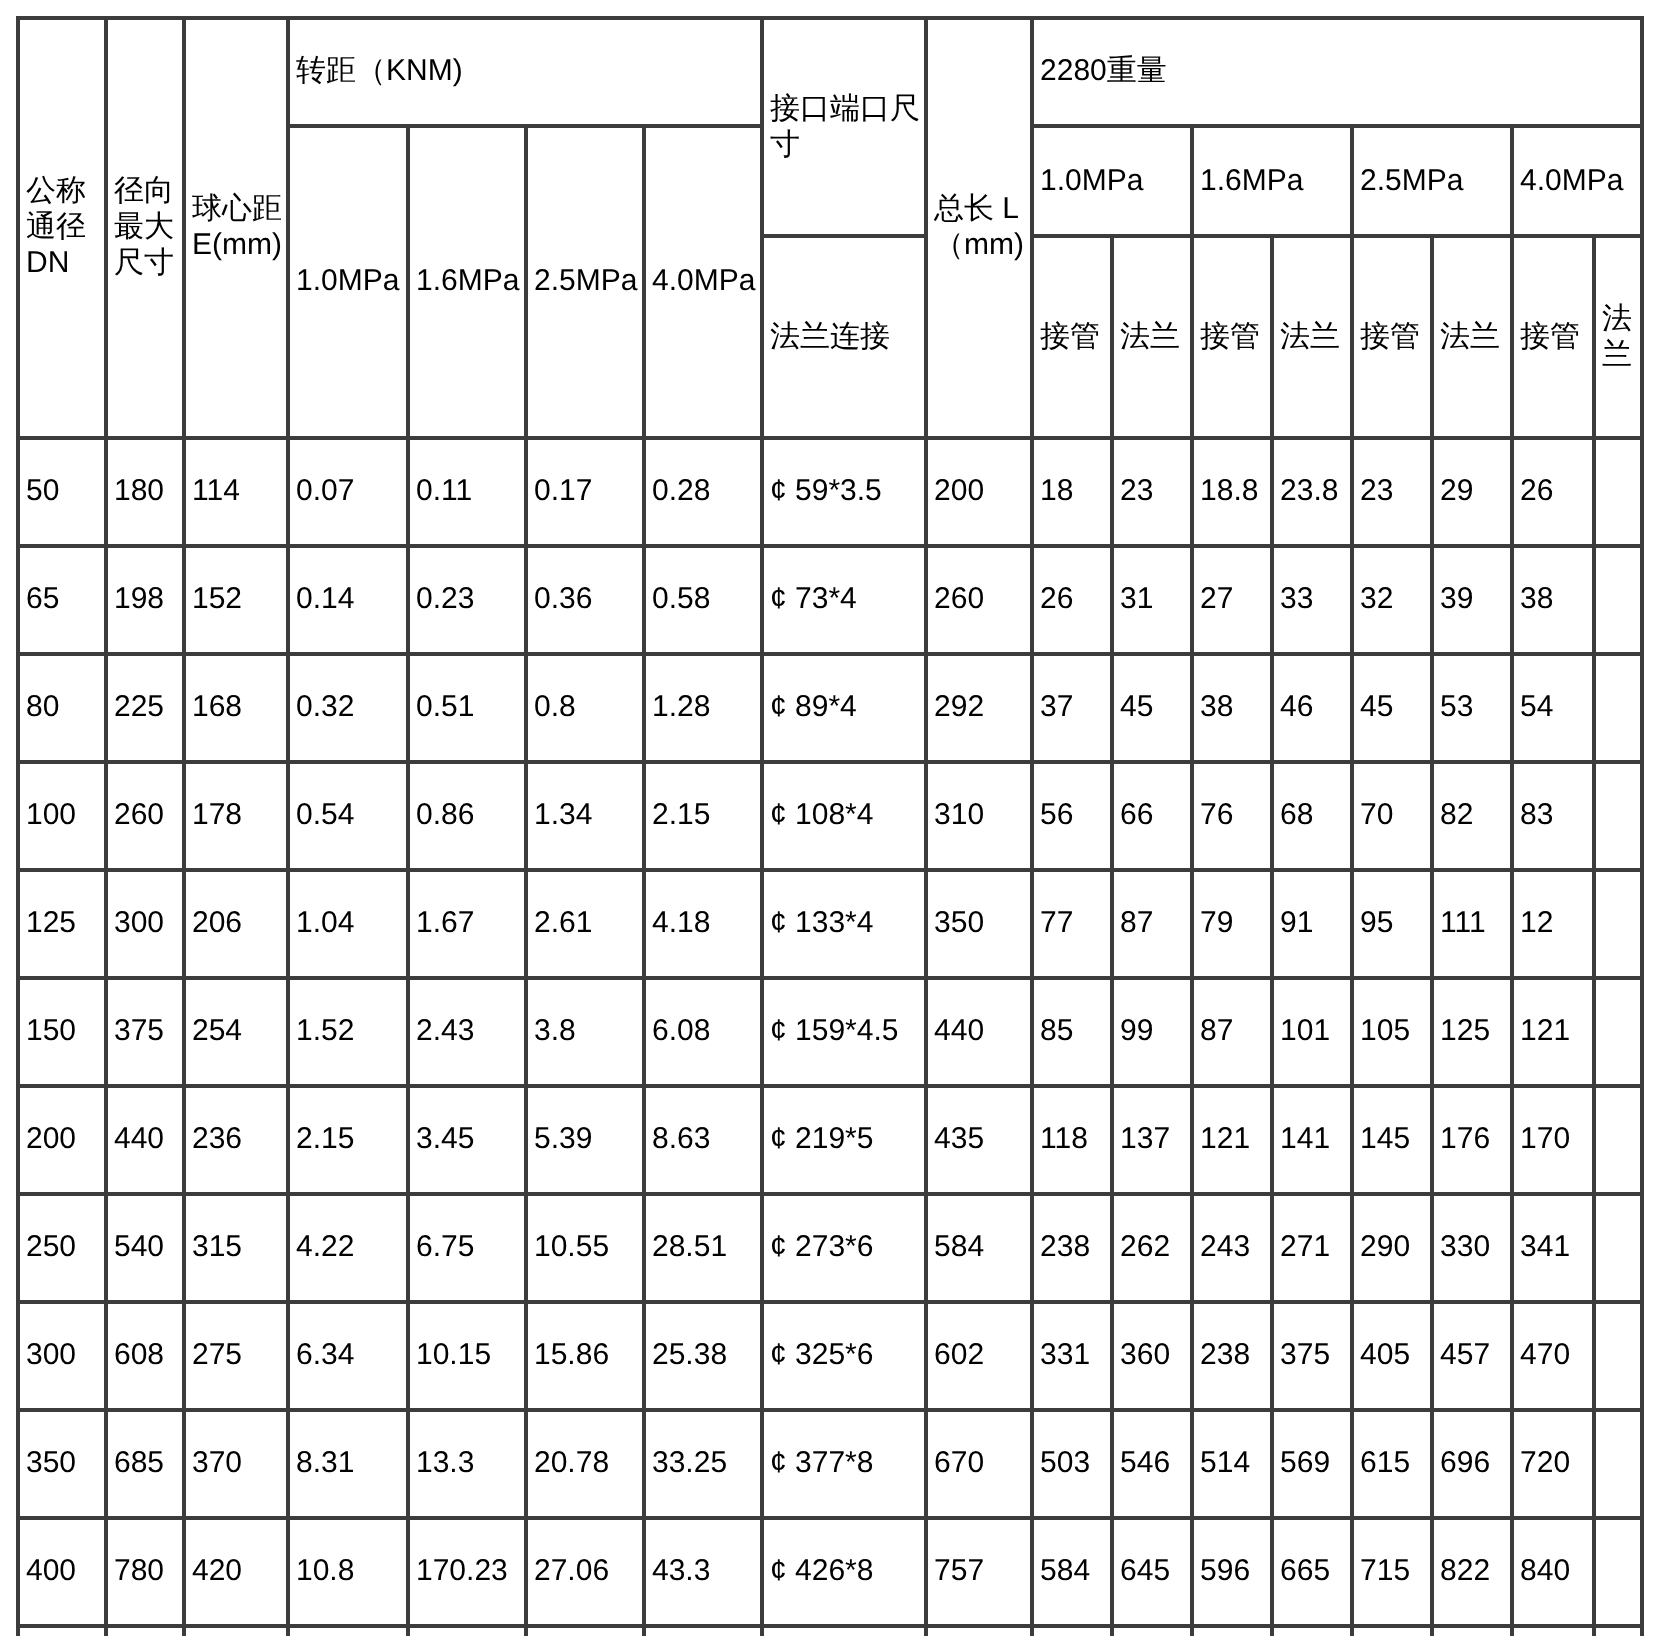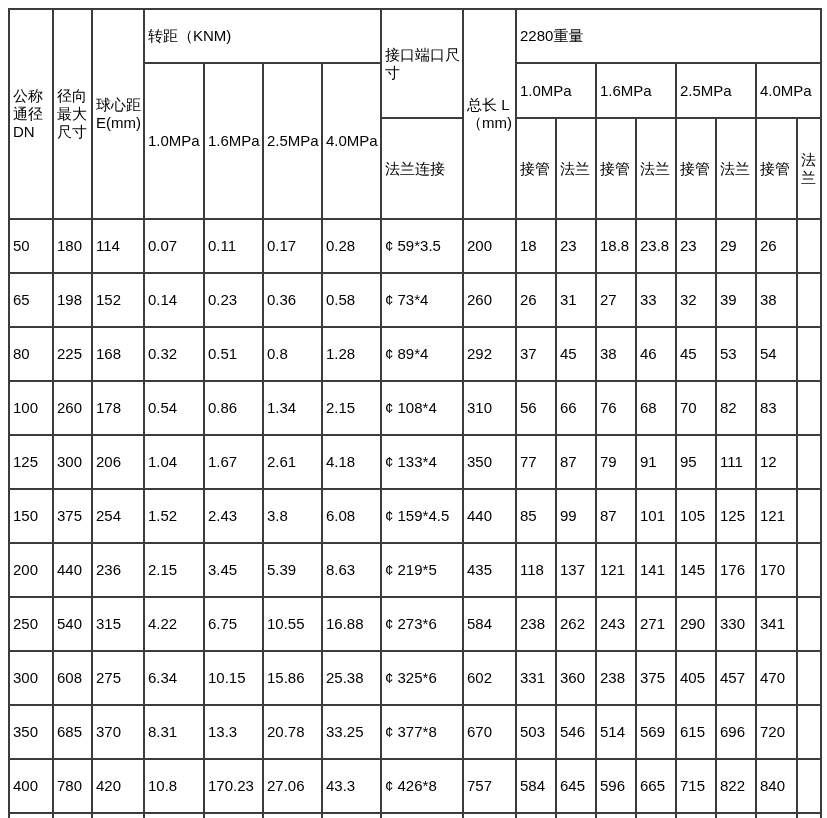--- a/index.html
+++ b/index.html
@@ -234,21 +234,21 @@
           <td>170</td>
           <td></td>
     </tr>
     <tr class="dr">
       <td>250</td>
           <td>540</td>
           <td>315</td>
           <td>4.22</td>
           <td>6.75</td>
           <td>10.55</td>
-          <td>16.88</td>
+          <td>28.51</td>
           <td>¢ 273*6</td>
           <td>584</td>
           <td>238</td>
           <td>262</td>
           <td>243</td>
           <td>271</td>
           <td>290</td>
           <td>330</td>
           <td>341</td>
           <td></td>

